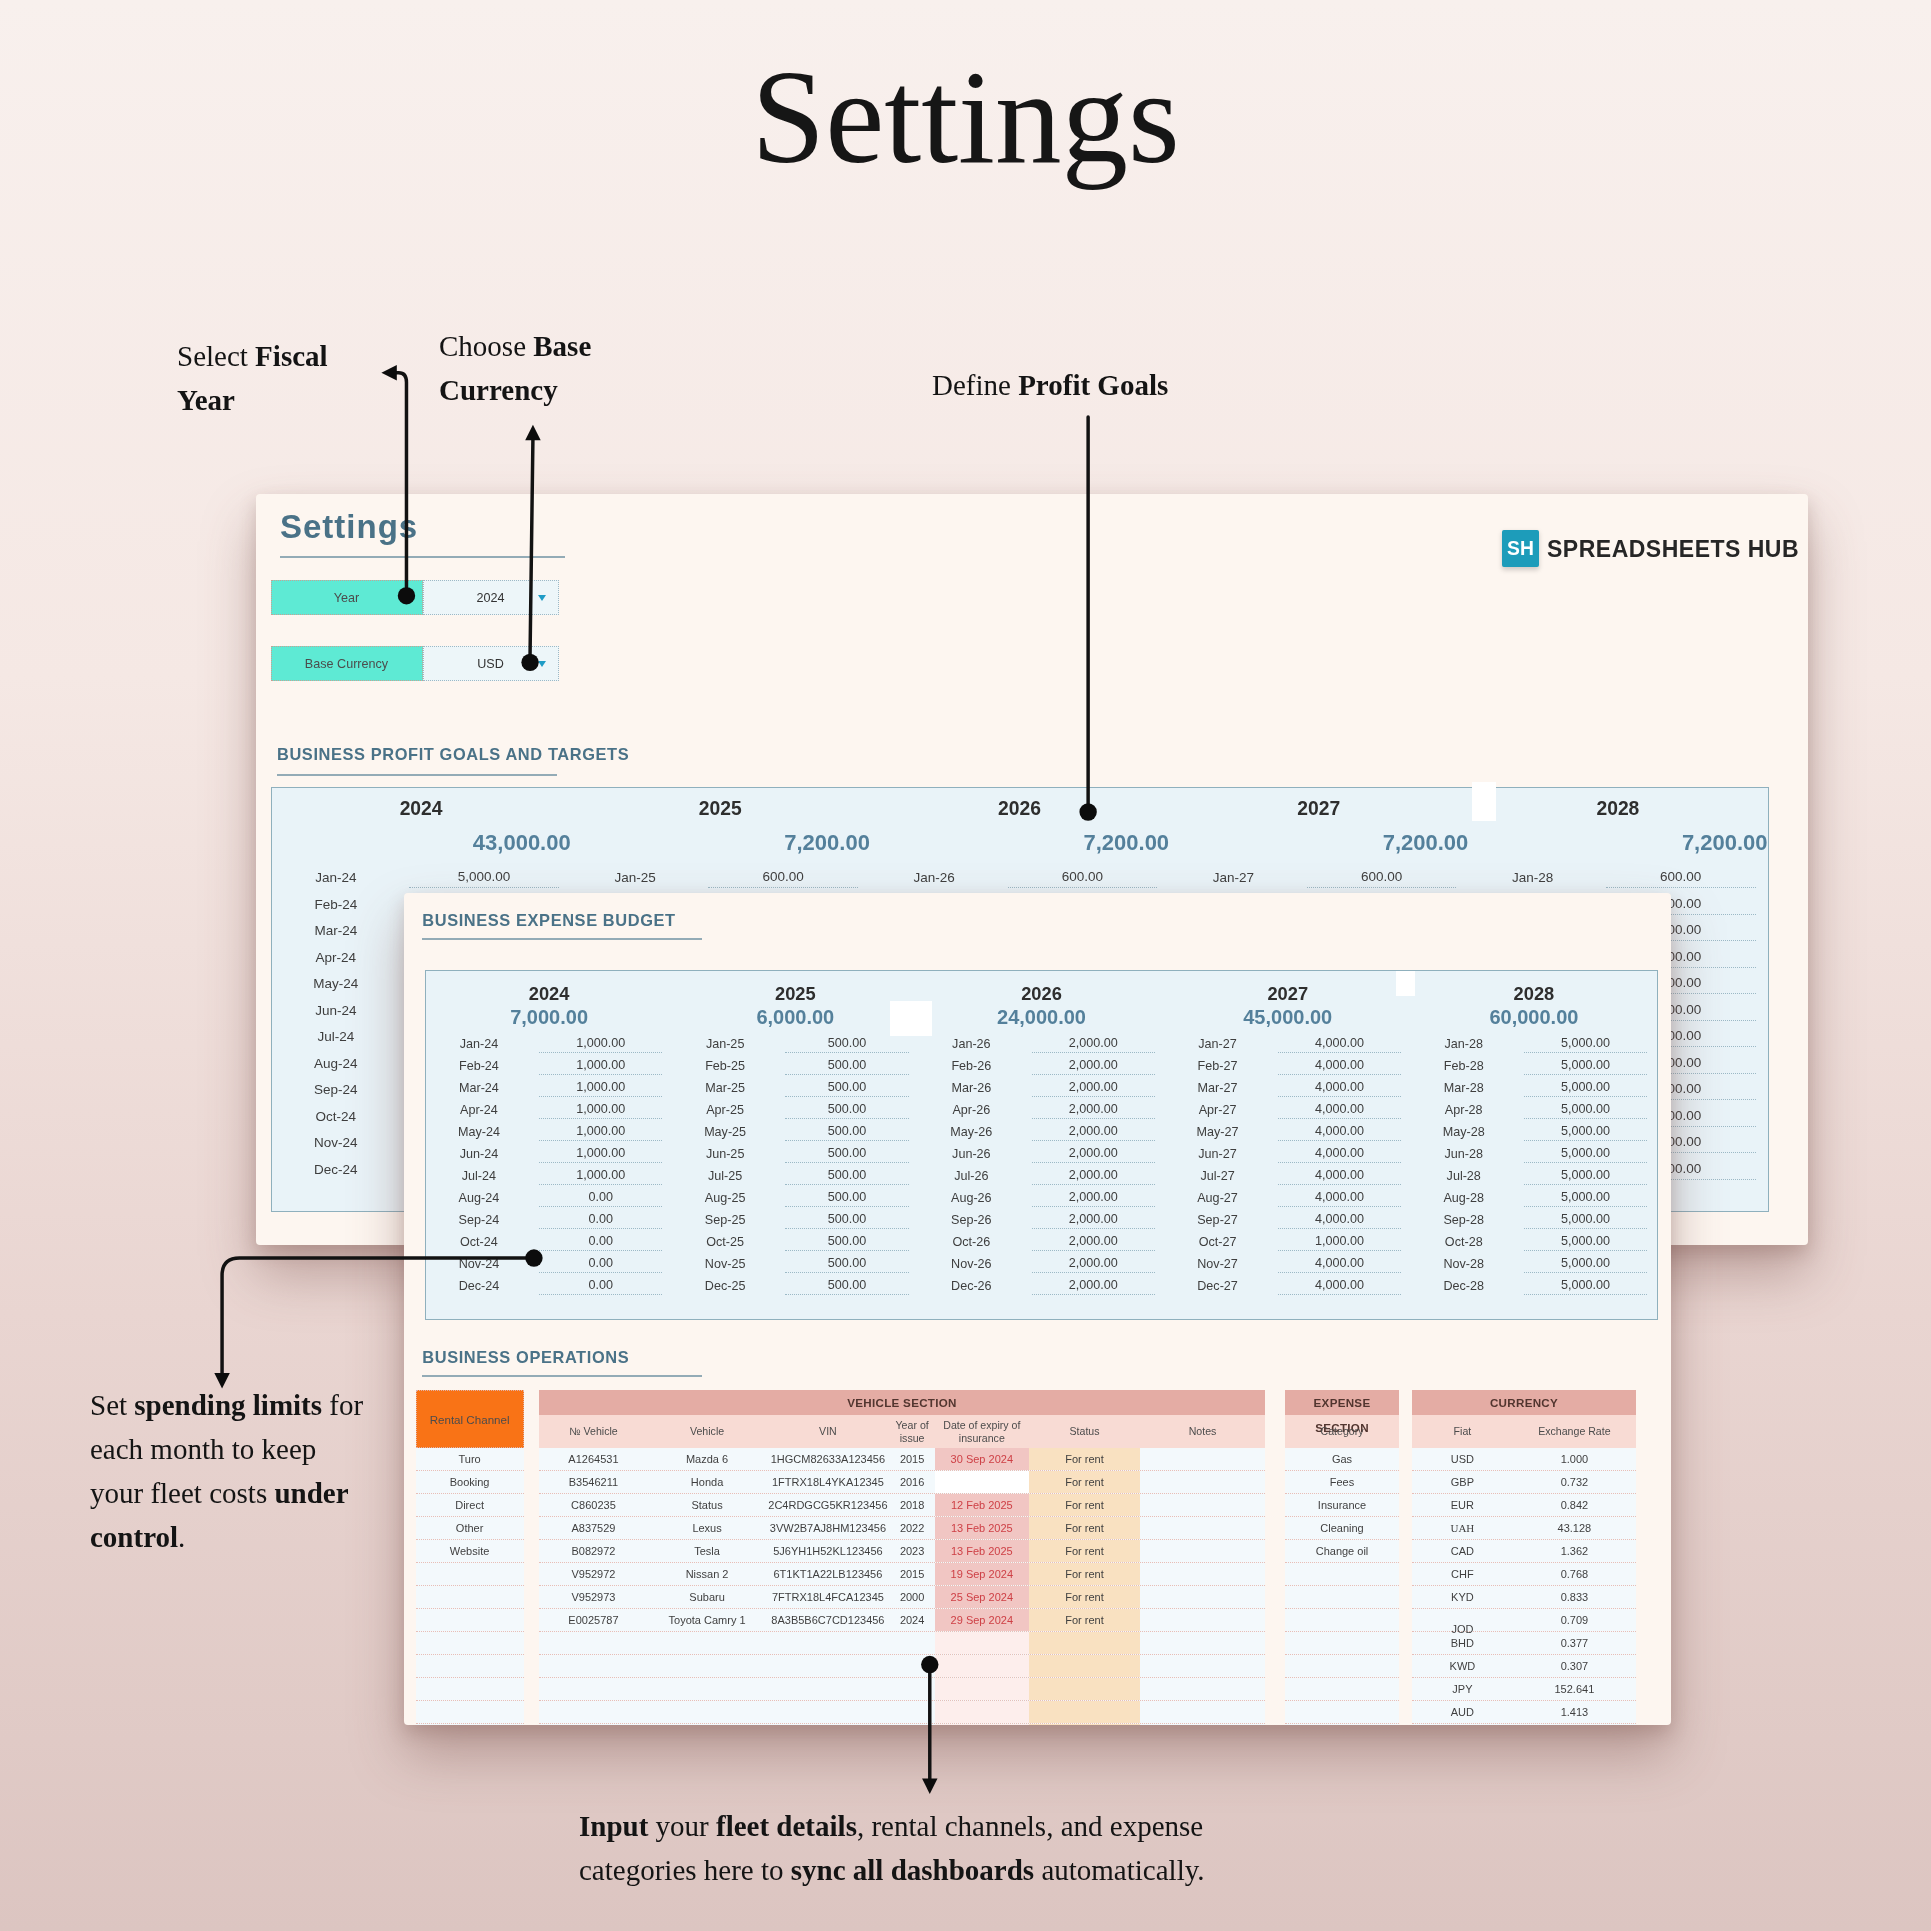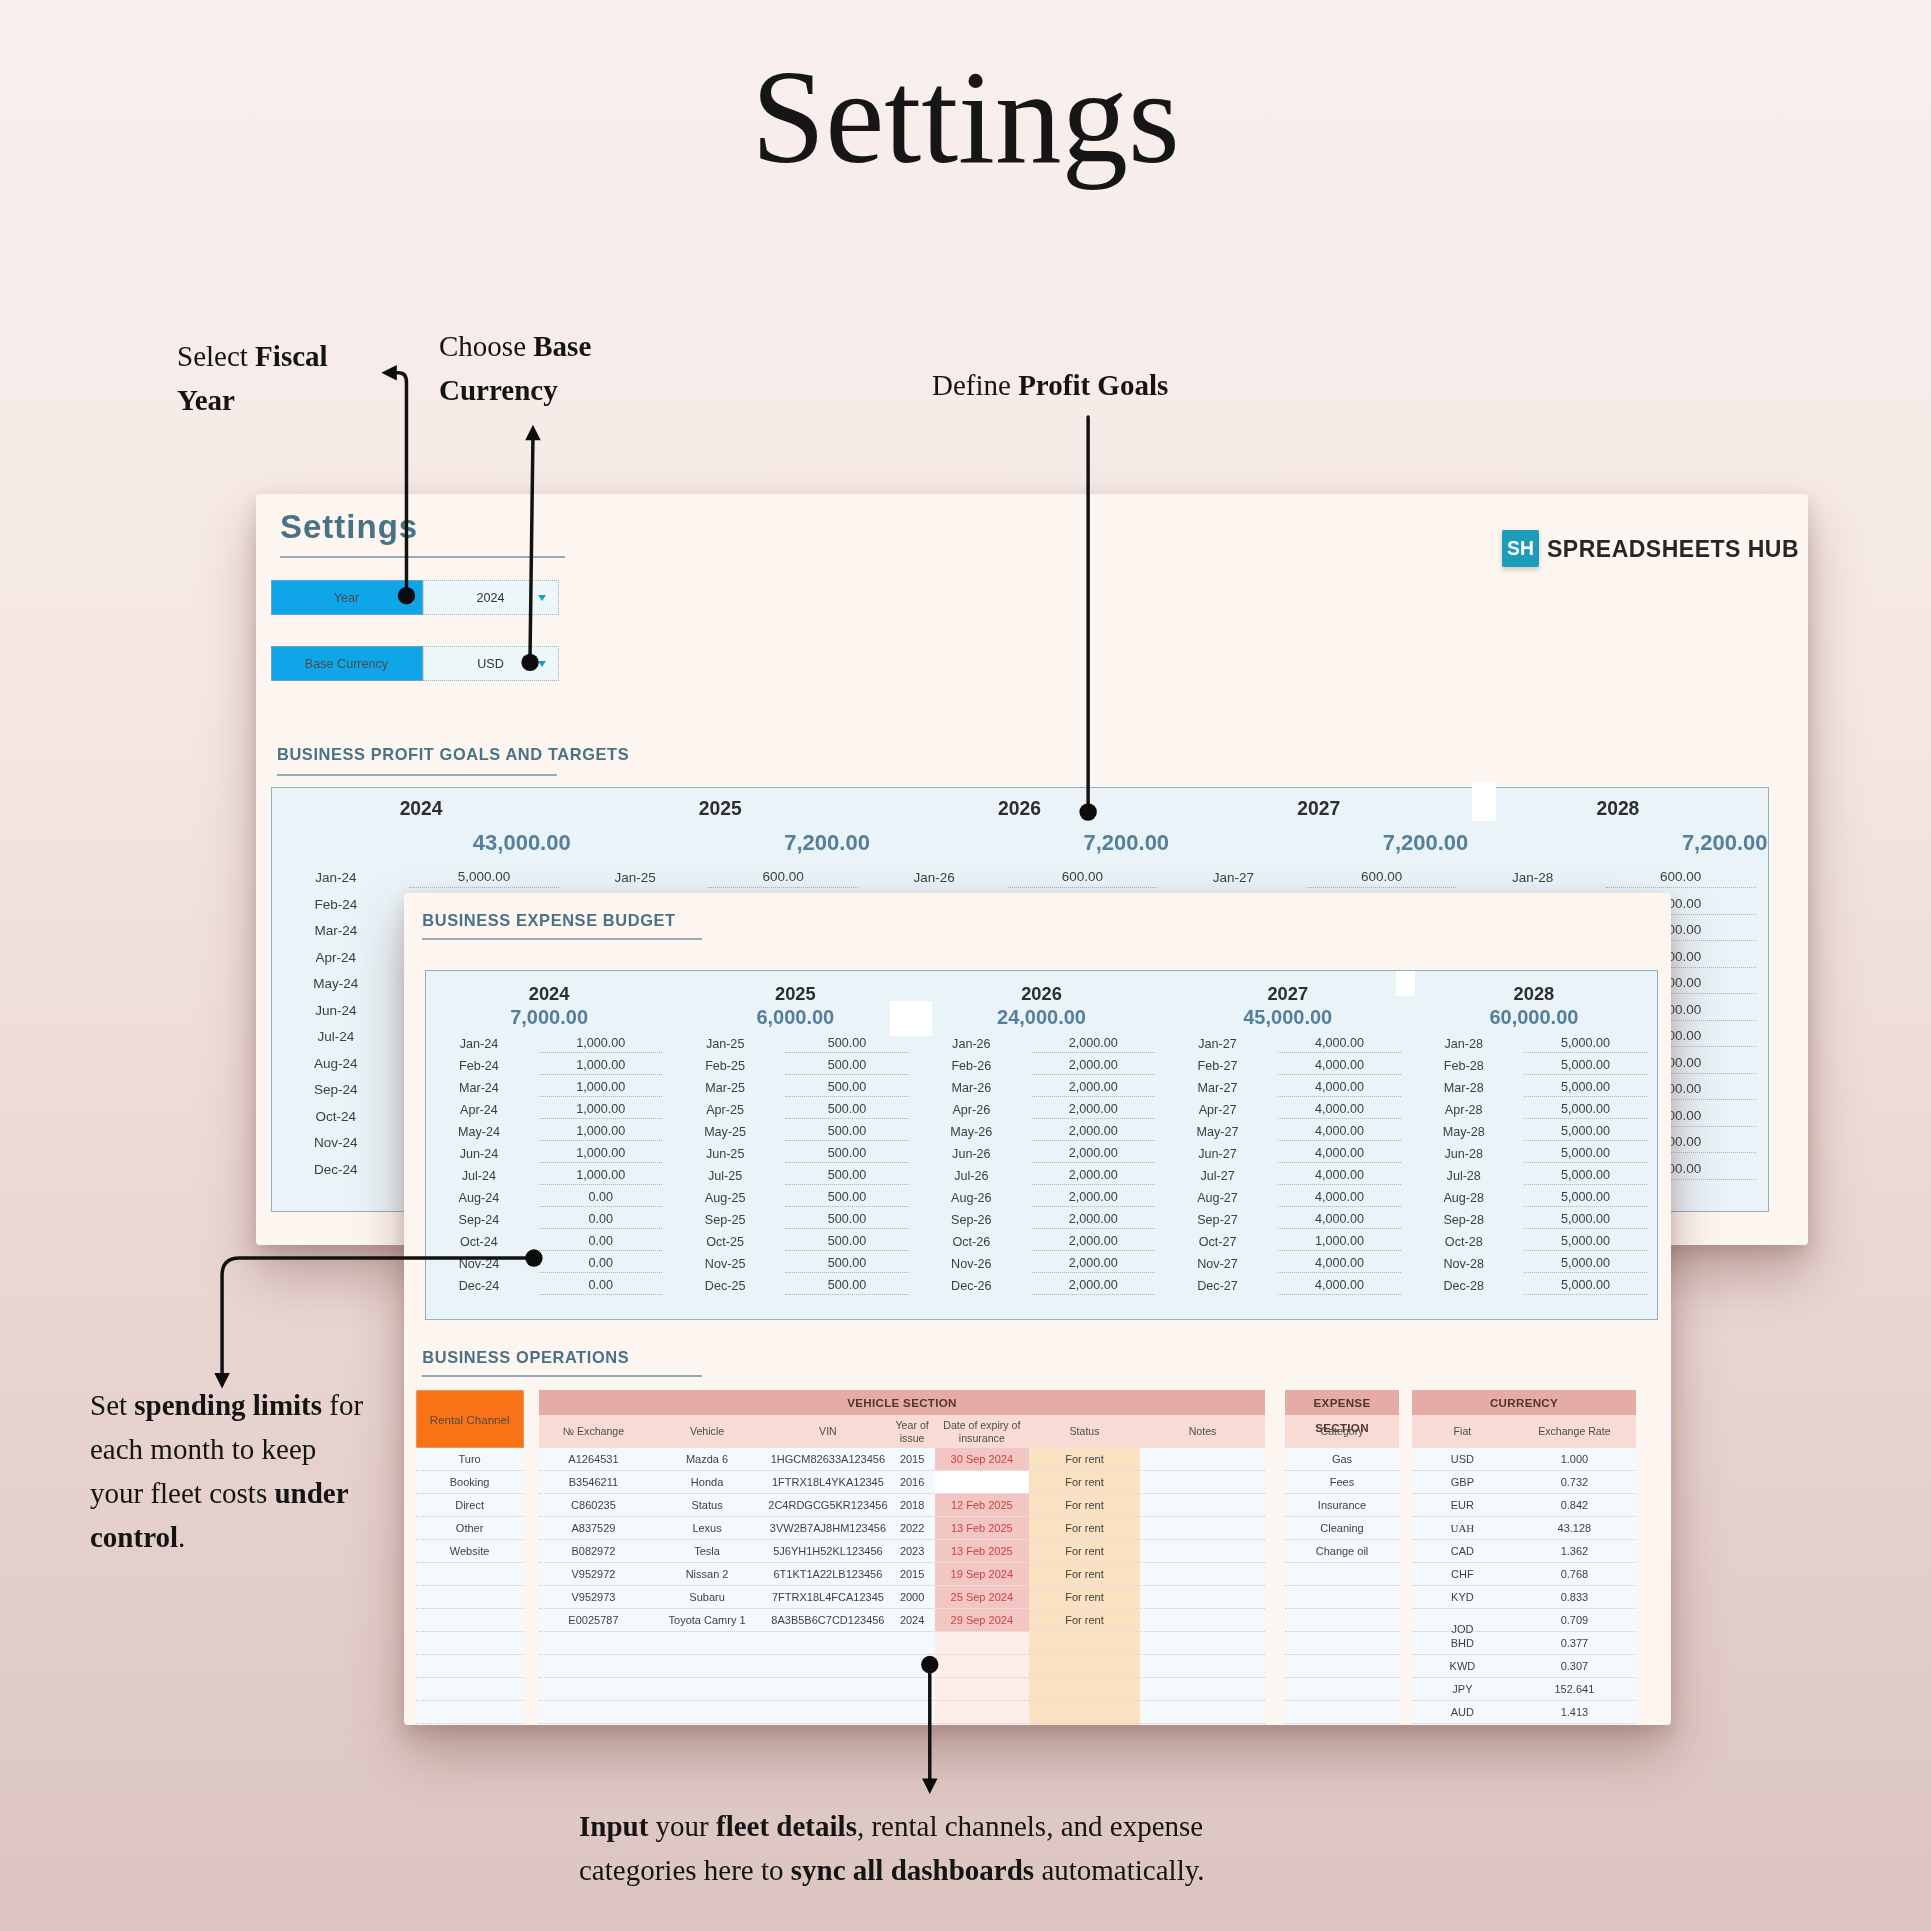--- a/index.html
+++ b/index.html
@@ -28,21 +28,21 @@
   #settings-panel{left:256px;top:494px;width:1552px;height:751px;z-index:1;}
   #budget-panel{left:404px;top:893px;width:1267px;height:832px;z-index:2;overflow:hidden;}
 
   .sheet-heading{font-size:33px;font-weight:700;color:#4a7287;letter-spacing:1px;}
   .sec-title{font-size:16.4px;font-weight:700;color:#4a7287;letter-spacing:0.6px;}
   .rule{height:1.9px;background:#93abb6;}
 
   
   .field-row{display:flex;}
   .field-label{
-    width:152px;height:35px;background:#0ea5e9;border:1px dotted #c89f94;box-sizing:border-box;
+    width:152px;height:35px;background:#5eead4;border:1px dotted #c89f94;box-sizing:border-box;
     display:flex;align-items:center;justify-content:center;font-size:12.6px;color:#4c4c4c;
   }
   .field-value{
     width:136px;height:35px;background:#edf6f9;border:1px dotted #9db9c6;box-sizing:border-box;
     display:flex;align-items:center;justify-content:center;gap:25px;font-size:12.6px;color:#333;position:relative;
   }
   .tri{width:0;height:0;border-left:4.8px solid transparent;border-right:4.8px solid transparent;
     border-top:6.8px solid #1f9cc6;position:absolute;right:11.6px;top:13.5px;}
 
   
@@ -696,21 +696,21 @@
       <div class="trow">
         <div class="c" style="width: 100%;"></div>
       </div>
       <div class="trow">
         <div class="c" style="width: 100%;"></div>
       </div>
     </div>
   <div id="vehicle-table" class="ops-table" style="left:135px;width:726px;">
       <div class="banner">VEHICLE SECTION</div>
       <div class="thead">
-        <div class="c" style="width: 15%;">№ Exchange</div>
+        <div class="c" style="width: 15%;">№ Vehicle</div>
         <div class="c" style="width: 16.3%;">Vehicle</div>
         <div class="c" style="width: 17%;">VIN</div>
         <div class="c" style="width: 6.2%;">Year of issue</div>
         <div class="c" style="width: 13%;">Date of expiry of insurance</div>
         <div class="c" style="width: 15.3%;">Status</div>
         <div class="c" style="width: 17.2%;">Notes</div>
       </div>
       <div class="trow">
         <div class="c" style="width: 15%;">A1264531</div>
         <div class="c" style="width: 16.3%;">Mazda 6</div>

